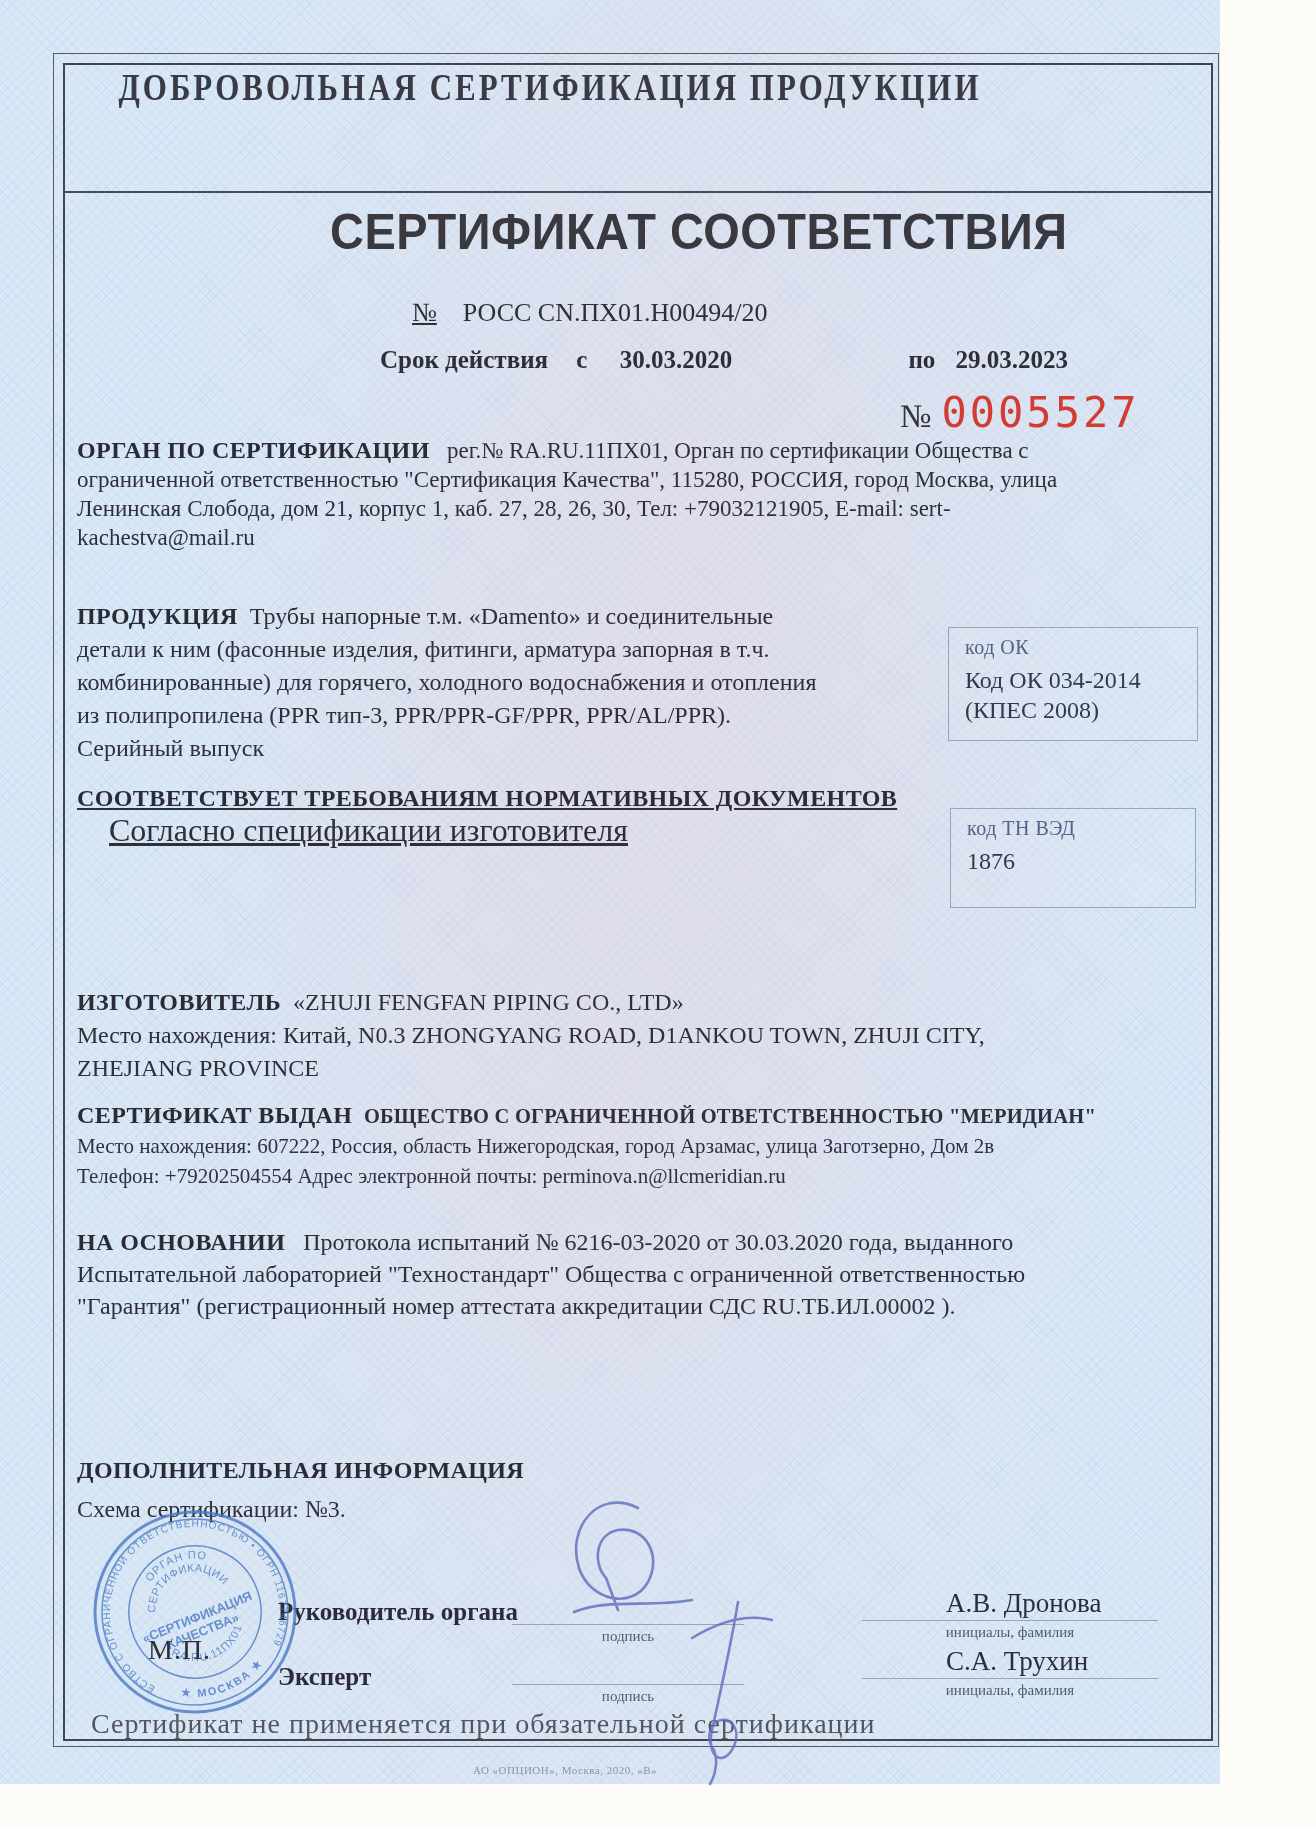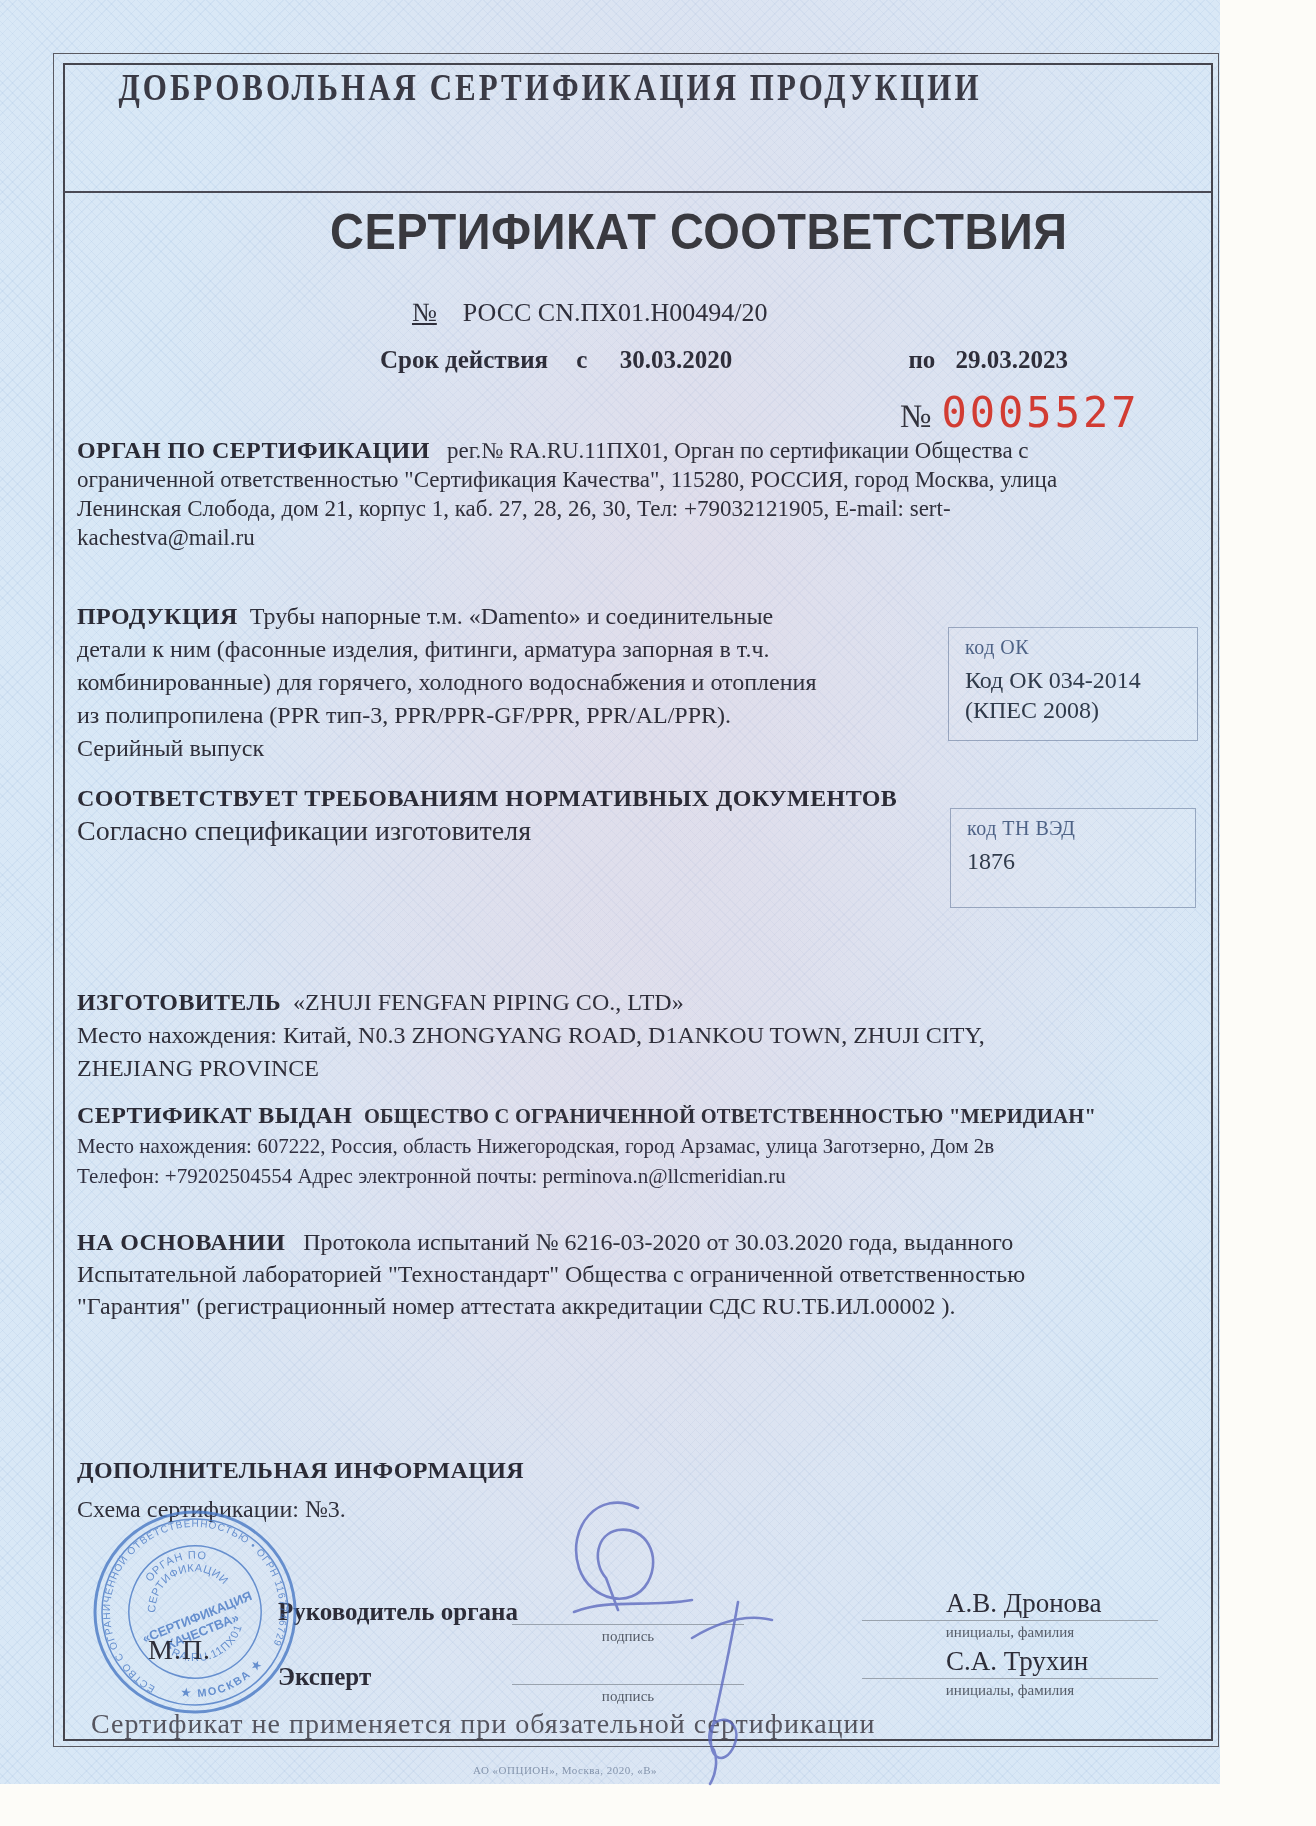--- a/index.html
+++ b/index.html
@@ -33,22 +33,22 @@
     letter-spacing:3px;margin-left:10px;}
   .para{font-size:23px;line-height:29px;color:#2f2f3a;}
   .lbl{font-weight:bold;font-size:24px;letter-spacing:0.4px;color:#2b2b36;}
   #organ-block{left:77px;top:436px;width:1090px;}
   #production-block{left:77px;top:600px;width:790px;font-size:24px;line-height:33px;}
   .codebox{border:1px solid rgba(95,115,150,0.55);background:rgba(255,255,255,0.06);}
   #codeok-box{left:948px;top:627px;width:250px;height:114px;padding:8px 0 0 16px;box-sizing:border-box;}
   #tnved-box{left:950px;top:808px;width:246px;height:100px;padding:8px 0 0 16px;box-sizing:border-box;}
   .codebox .small-lbl{font-size:20px;color:#4d6286;letter-spacing:0.5px;}
   .codebox .val{font-size:24px;color:#2f3a4a;line-height:30px;margin-top:6px;}
-  #conformity-block{left:77px;top:784px;width:860px;}
-  #conformity-block .sub{font-size:28px;margin-top:3px;}
+  #conformity-block{left:77px;top:784px;width:860px;text-decoration:underline;}
+  #conformity-block .sub{font-size:32px;margin-top:3px;margin-left:32px;}
   #manufacturer-block{left:77px;top:986px;width:1090px;font-size:24px;line-height:33px;}
   #issued-block{left:77px;top:1101px;width:1100px;}
   #issued-block .name{font-weight:bold;font-size:20.5px;letter-spacing:0.2px;}
   #issued-block .addr{font-size:21px;line-height:30px;color:#303040;}
   #basis-block{left:77px;top:1226px;width:1100px;font-size:24px;line-height:32px;}
   #additional-block{left:77px;top:1456px;width:800px;}
   #additional-block .sub{font-size:24px;margin-top:10px;}
   #mp-text{left:148px;top:1626px;font-size:28px;color:#2d2d38;letter-spacing:1px;z-index:3;margin-top:8px;}
   .sig-row-label{font-weight:bold;font-size:25px;color:#2c2c38;}
   #role-head{left:278px;top:1598px;}

